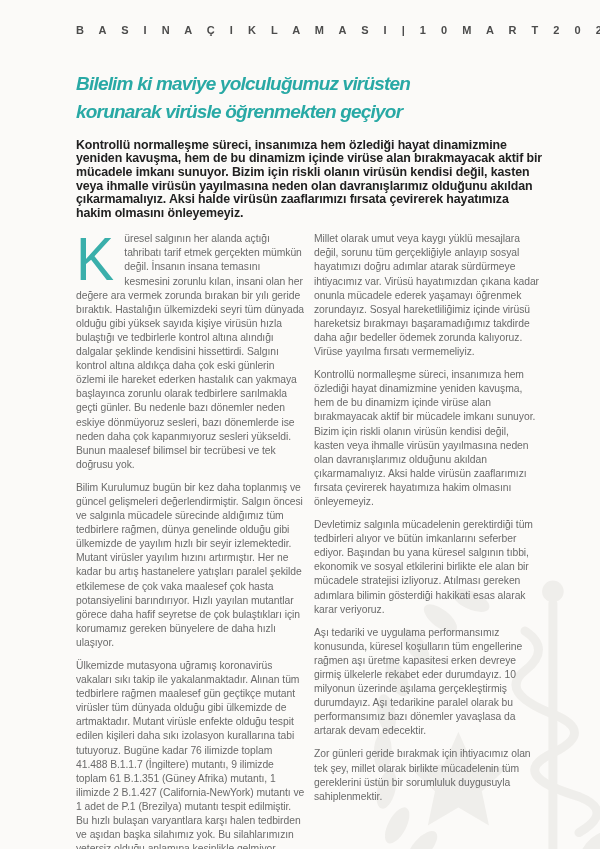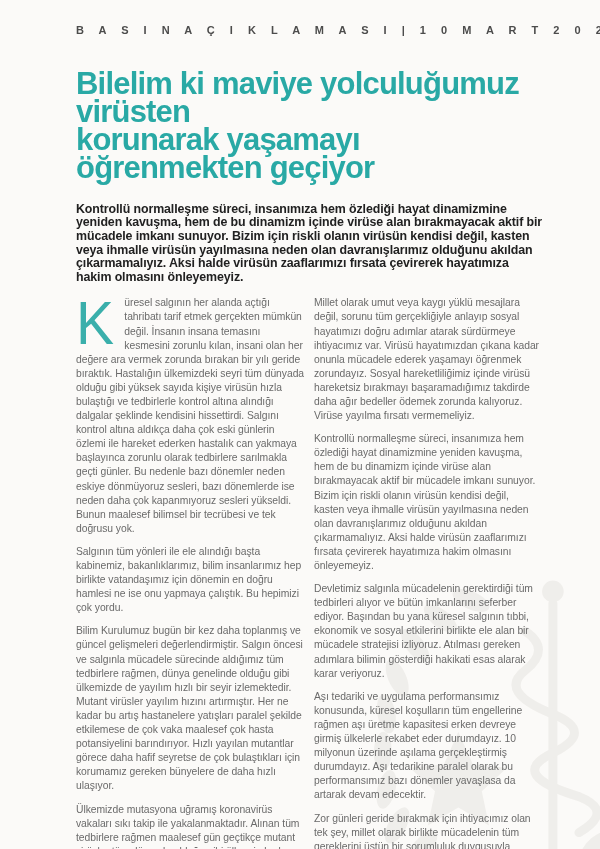--- a/index.html
+++ b/index.html
@@ -30,23 +30,24 @@
     font-weight:bold;
     letter-spacing:6px;
     color:#4c4c4c;
     margin-top:4px;
     white-space:nowrap;
   }
   .title{
     margin-top:34px;
     color:#29a9a5;
     font-weight:bold;
-    font-size:31px;
+    font-size:19px;
     line-height:28px;
     letter-spacing:-0.8px;
+    font-style:italic;
   }
   .intro{
     margin-top:11px;
     color:#212121;
     font-weight:bold;
     font-size:12.4px;
     line-height:13.6px;
     letter-spacing:-0.1px;
     width:468px;
   }
@@ -114,32 +115,31 @@
       </g>
     </g>
   </svg>
 
   <div class="content">
 
     <div class="header-line">B A S I N   A Ç I K L A M A S I   |   1 0   M A R T   2 0 2 1</div>
 
     <h1 class="title">
       <span>Bilelim ki maviye yolculuğumuz virüsten</span><br>
-      <span>korunarak yaşamayı öğrenmekten geçiyor</span>
+      <span>korunarak virüsle öğrenmekten geçiyor</span>
     </h1>
 
     <div class="intro">Kontrollü normalleşme süreci, insanımıza hem özlediği hayat dinamizmine yeniden kavuşma, hem de bu dinamizm içinde virüse alan bırakmayacak aktif bir mücadele imkanı sunuyor.  Bizim için riskli olanın virüsün kendisi değil, kasten veya ihmalle virüsün yayılmasına neden olan davranışlarımız olduğunu akıldan çıkarmamalıyız. Aksi halde virüsün zaaflarımızı fırsata çevirerek hayatımıza hakim olmasını önleyemeyiz.</div>
 
     <div class="columns">
 
       <div class="col col-left">
         <p>
           <span class="drop-cap">K</span><span>üresel salgının her alanda açtığı tahribatı tarif etmek gerçekten mümkün değil. İnsanın insana temasını kesmesini zorunlu kılan, insani olan her değere ara vermek zorunda bırakan bir yılı geride bıraktık. Hastalığın ülkemizdeki seyri tüm dünyada olduğu gibi yüksek sayıda kişiye virüsün hızla bulaştığı ve tedbirlerle kontrol altına alındığı dalgalar şeklinde kendisini hissettirdi. Salgını kontrol altına aldıkça daha çok eski günlerin özlemi ile hareket ederken hastalık can yakmaya başlayınca zorunlu olarak tedbirlere sarılmakla geçti günler. Bu nedenle bazı dönemler neden eskiye dönmüyoruz sesleri, bazı dönemlerde ise neden daha çok kapanmıyoruz sesleri yükseldi. Bunun maalesef bilimsel bir tecrübesi ve tek doğrusu yok.</span>
         </p>
-        <p>Salgının tüm yönleri ile ele alındığı başta kabinemiz, bakanlıklarımız, bilim insanlarımız hep birlikte vatandaşımız için dönemin en doğru hamlesi ne ise onu yapmaya çalıştık. Bu hepimizi çok yordu.</p>
         <p>Bilim Kurulumuz bugün bir kez daha toplanmış ve güncel gelişmeleri değerlendirmiştir. Salgın öncesi ve salgınla mücadele sürecinde aldığımız tüm tedbirlere rağmen, dünya genelinde olduğu gibi ülkemizde de yayılım hızlı bir seyir izlemektedir. Mutant virüsler yayılım hızını artırmıştır. Her ne kadar bu artış hastanelere yatışları paralel şekilde etkilemese de çok vaka maalesef çok hasta potansiyelini barındırıyor. Hızlı yayılan mutantlar görece daha hafif seyretse de çok bulaştıkları için korumamız gereken bünyelere de daha hızlı ulaşıyor.</p>
         <p>Ülkemizde mutasyona uğramış koronavirüs vakaları sıkı takip ile yakalanmaktadır. Alınan tüm tedbirlere rağmen maalesef gün geçtikçe mutant virüsler tüm dünyada olduğu gibi ülkemizde de artmaktadır. Mutant virüsle enfekte olduğu tespit edilen kişileri daha sıkı izolasyon kurallarına tabi tutuyoruz. Bugüne kadar 76 ilimizde toplam 41.488 B.1.1.7 (İngiltere) mutantı, 9 ilimizde toplam 61 B.1.351 (Güney Afrika) mutantı, 1 ilimizde 2 B.1.427 (California-NewYork) mutantı ve 1 adet de P.1 (Brezilya) mutantı tespit edilmiştir. Bu hızlı bulaşan varyantlara karşı halen tedbirden ve aşıdan başka silahımız yok. Bu silahlarımızın yetersiz olduğu anlamına kesinlikle gelmiyor. Ancak her ikisinin de zorlukları var. Aşı için küresel bir tedarik güçlüğü, tedbir için de bir yılın verdiği yorgunluk var. Hep birlikte el ele bunun üstesinden geleceğimize inanıyorum.</p>
 
       </div>
 
       <div class="col col-right">
         <p>Millet olarak umut veya kaygı yüklü mesajlara değil, sorunu tüm gerçekliğiyle anlayıp sosyal hayatımızı doğru adımlar atarak sürdürmeye ihtiyacımız var. Virüsü hayatımızdan çıkana kadar onunla mücadele ederek yaşamayı öğrenmek zorundayız. Sosyal hareketliliğimiz içinde virüsü hareketsiz bırakmayı başaramadığımız takdirde daha ağır bedeller ödemek zorunda kalıyoruz. Virüse yayılma fırsatı vermemeliyiz.</p>
         <p>Kontrollü normalleşme süreci, insanımıza hem özlediği hayat dinamizmine yeniden kavuşma, hem de bu dinamizm içinde virüse alan bırakmayacak aktif bir mücadele imkanı sunuyor. Bizim için riskli olanın virüsün kendisi değil, kasten veya ihmalle virüsün yayılmasına neden olan davranışlarımız olduğunu akıldan çıkarmamalıyız. Aksi halde virüsün zaaflarımızı fırsata çevirerek hayatımıza hakim olmasını önleyemeyiz.</p>
         <p>Devletimiz salgınla mücadelenin gerektirdiği tüm tedbirleri alıyor ve bütün imkanlarını seferber ediyor.  Başından bu yana küresel salgının tıbbi, ekonomik ve sosyal etkilerini birlikte ele alan bir mücadele stratejisi izliyoruz. Atılması gereken adımlara bilimin gösterdiği hakikati esas alarak karar veriyoruz.</p>
         <p>Aşı tedariki ve uygulama performansımız konusunda, küresel koşulların tüm engellerine rağmen aşı üretme kapasitesi erken devreye girmiş ülkelerle rekabet eder durumdayız. 10 milyonun üzerinde aşılama gerçekleştirmiş durumdayız. Aşı tedarikine paralel olarak bu performansımız bazı dönemler yavaşlasa da artarak devam edecektir.</p>

